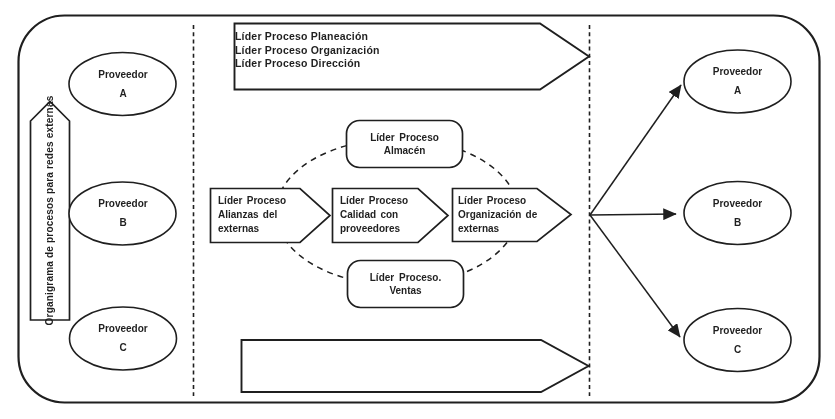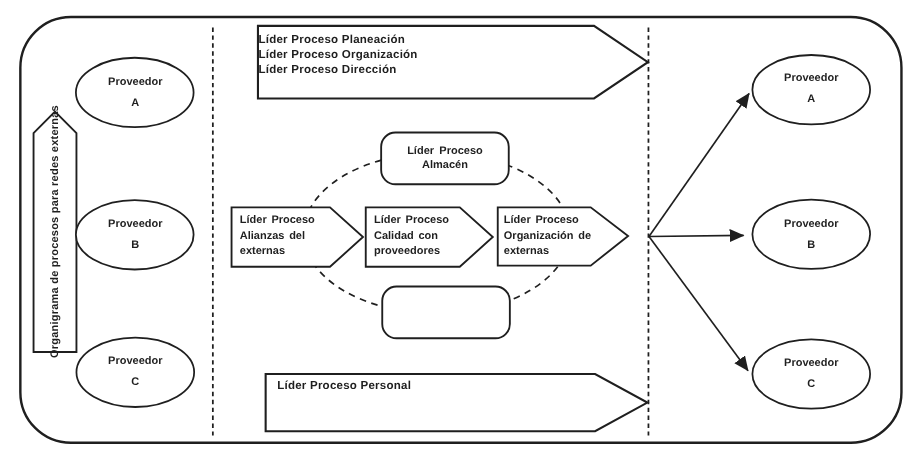--- a/index.html
+++ b/index.html
@@ -135,26 +135,29 @@
     <span>C</span>
   </div>
 
   <div class="txt banner banner-top">
     <div>Líder Proceso Planeación</div>
     <div>Líder Proceso Organización</div>
     <div>Líder Proceso Dirección</div>
   </div>
 
   <div class="txt banner banner-bottom">
-    <div>Líder Proceso Personal</div>
   </div>
 
   <div class="txt roundbox almacen">
     <span>Líder Proceso</span>
     <span>Almacén</span>
+  </div>
+  <div class="txt roundbox ventas">
+    <span>Líder Proceso.</span>
+    <span>Ventas</span>
   </div>
 
   <div class="txt step step-1">
     <div>Líder Proceso</div>
     <div>Alianzas del</div>
     <div>externas</div>
   </div>
   <div class="txt step step-2">
     <div>Líder Proceso</div>
     <div>Calidad con</div>

